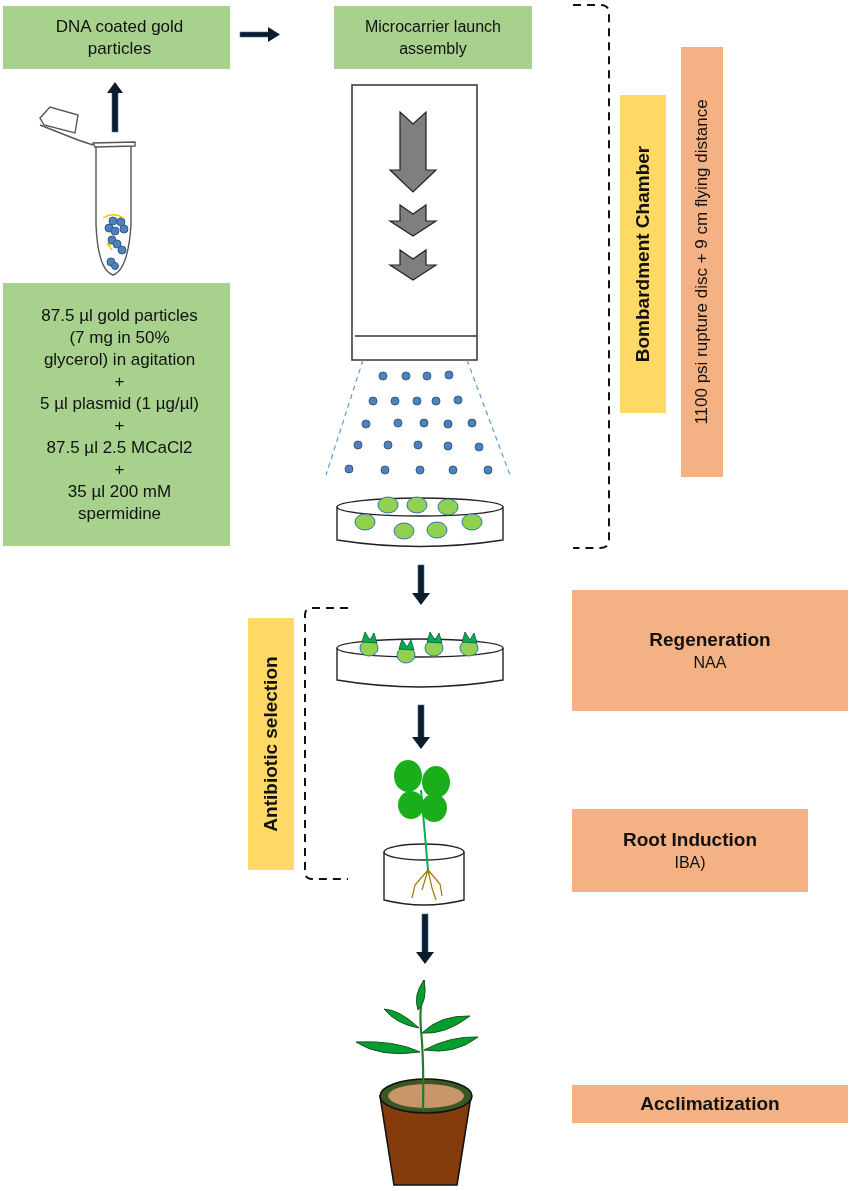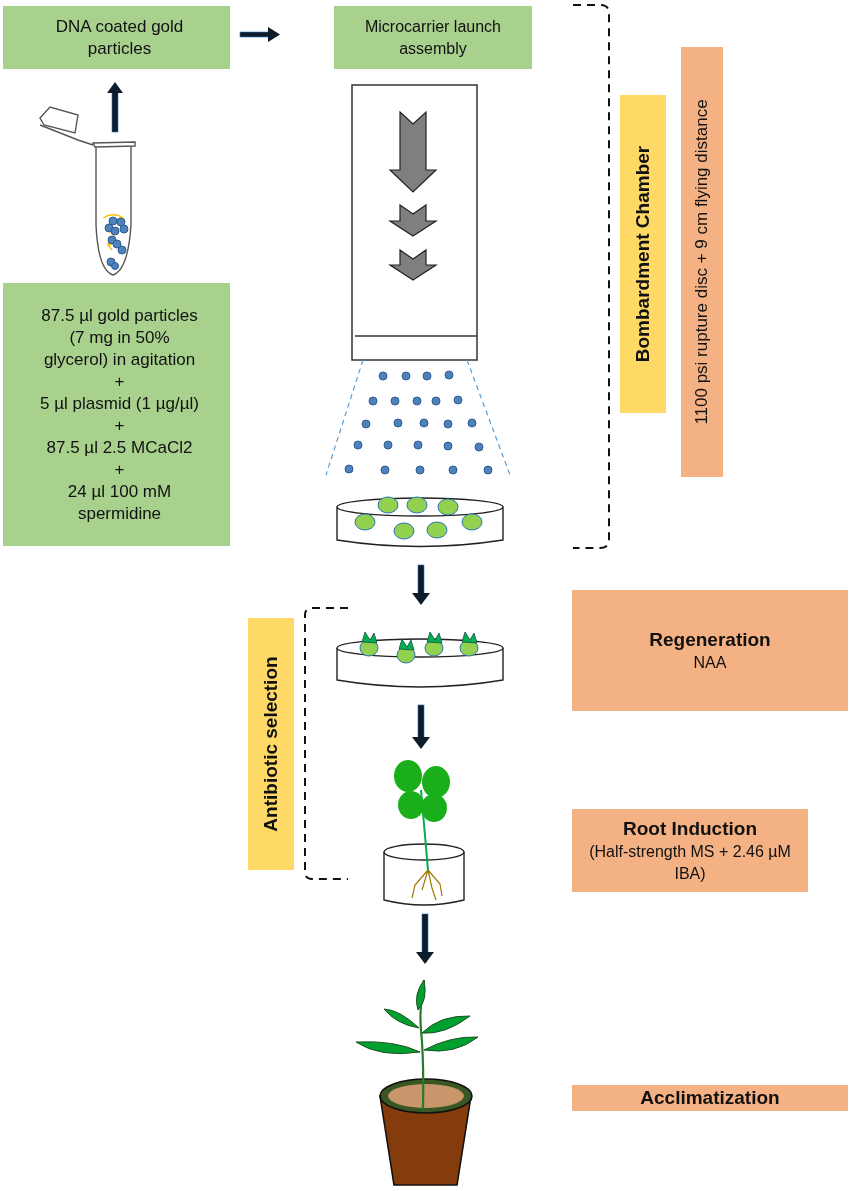--- a/index.html
+++ b/index.html
@@ -32,21 +32,21 @@
 
 <div class="box green t17" style="left:3px;top:283px;width:227px;height:263px;">
   <div>87.5 µl gold particles</div>
   <div>(7 mg in 50%</div>
   <div>glycerol) in agitation</div>
   <div>+</div>
   <div>5 µl plasmid (1 µg/µl)</div>
   <div>+</div>
   <div>87.5 µl 2.5 MCaCl2</div>
   <div>+</div>
-  <div>24 µl 100 mM</div>
+  <div>35 µl 200 mM</div>
   <div>spermidine</div>
 </div>
 
 <div class="vert yellow bold" style="left:620px;top:95px;width:46px;height:318px;font-size:19px;">
   <span>Bombardment Chamber</span>
 </div>
 
 <div class="vert orange" style="left:681px;top:47px;width:42px;height:430px;font-size:17px;">
   <span>1100 psi rupture disc + 9 cm flying distance</span>
 </div>
@@ -55,25 +55,24 @@
   <div class="bold" style="font-size:19px;line-height:24px;">Regeneration</div>
   <div style="font-size:16px;line-height:22px;">NAA</div>
 </div>
 
 <div class="vert yellow bold" style="left:248px;top:618px;width:46px;height:252px;font-size:19px;">
   <span>Antibiotic selection</span>
 </div>
 
 <div class="box orange" style="left:572px;top:809px;width:236px;height:83px;">
   <div class="bold" style="font-size:19px;line-height:24px;">Root Induction</div>
-  <div style="font-size:16px;line-height:22px;">(Half-strength MS + 2.46 µM</div>
   <div style="font-size:16px;line-height:22px;">IBA)</div>
 </div>
 
-<div class="box orange bold" style="left:572px;top:1085px;width:276px;height:26px;font-size:19px;">
+<div class="box orange bold" style="left:572px;top:1085px;width:276px;height:38px;font-size:19px;">
   <div>Acclimatization</div>
 </div>
 
 <svg width="851" height="1191" viewBox="0 0 851 1191">
   <defs>
     <marker id="ah" viewBox="0 0 10 10" refX="5" refY="5" markerWidth="4" markerHeight="4" orient="auto-start-reverse">
       <path d="M0,0 L10,5 L0,10 z" fill="#0d1b2a"></path>
     </marker>
   </defs>
 

